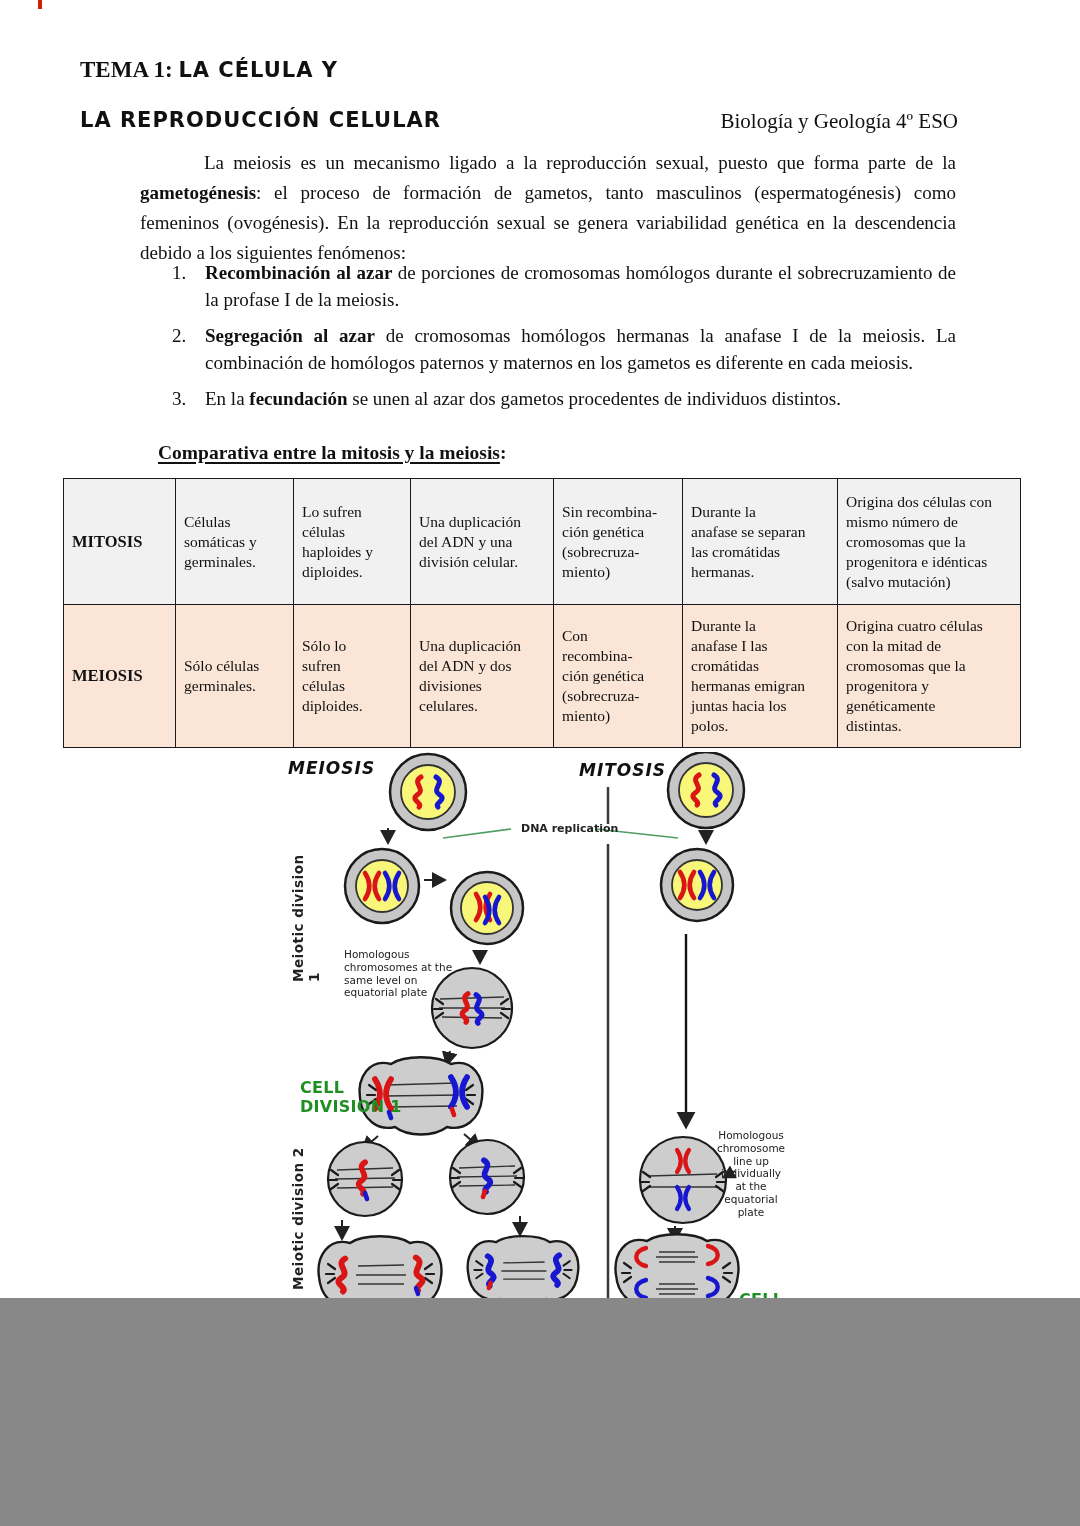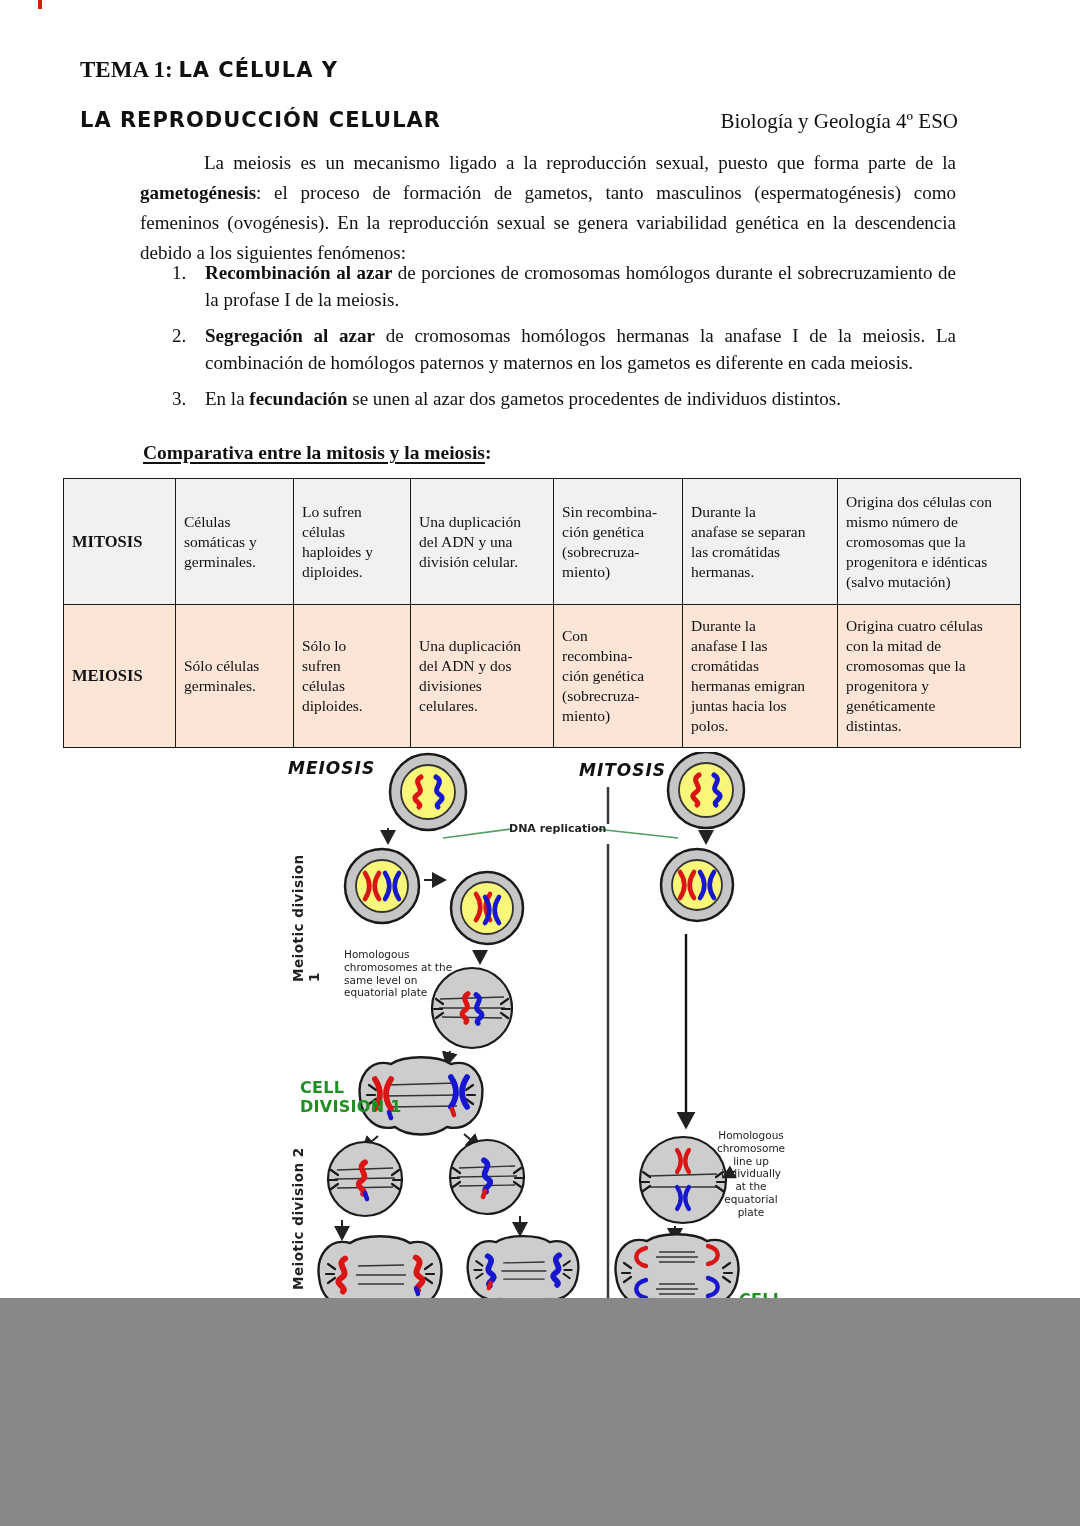--- a/index.html
+++ b/index.html
@@ -23,21 +23,21 @@
   .intro b{font-weight:bold;}
 
   
   .list{position:absolute;left:172px;top:259px;width:784px;font-size:19px;line-height:27px;}
   .list .item{display:flex;margin-bottom:9px;}
   .list .num{width:33px;flex:0 0 33px;}
   .list .body{flex:1;text-align:justify;}
   .list b{font-weight:bold;}
 
   
-  .cmp-heading{position:absolute;left:143px;top:442px;font-size:19.5px;font-weight:bold;}
+  .cmp-heading{position:absolute;left:158px;top:442px;font-size:19.5px;font-weight:bold;}
   .cmp-heading .u{text-decoration:underline;text-decoration-thickness:2px;text-underline-offset:3px;}
 
   
   .cmp-table{position:absolute;left:63px;top:478px;border-collapse:collapse;table-layout:fixed;
     font-size:15.5px;line-height:20px;}
   .cmp-table td{border:1.5px solid #1a1a1a;padding:4px 8px;vertical-align:middle;
     white-space:pre-line;overflow:hidden;}
   .cmp-table .lab{font-weight:bold;font-size:16.5px;}
   .row-mitosis td{background:#f1f1f1;height:117px;}
   .row-meiosis td{background:#fbe5d6;height:134px;}
@@ -374,21 +374,21 @@
         <circle r="34" fill="#c6c6c6" stroke="#1a1a1a" stroke-width="2.4"></circle>
         <circle r="25" fill="#f8f77a" stroke="#333" stroke-width="1.8"></circle>
         <use href="#sq" transform="translate(-8,0) scale(0.92)" stroke="#1717cf" stroke-width="5"></use>
         <use href="#sq" transform="translate(9,0) scale(-0.92,0.92)" stroke="#d91515" stroke-width="5"></use>
       </g>
     </svg>
 
     
     <div class="lbl big-title" style="left:8px;top:6px;">MEIOSIS</div>
     <div class="lbl big-title" style="left:299px;top:8px;">MITOSIS</div>
-    <div class="lbl dna-lbl" style="left:229px;top:70px;">DNA replication</div>
+    <div class="lbl dna-lbl" style="left:241px;top:70px;">DNA replication</div>
     <div class="lbl vert-lbl" style="left:10px;top:88px;height:142px;">Meiotic division 1</div>
     <div class="lbl small-lbl" style="left:64px;top:196px;width:114px;">Homologous
 chromosomes at the
 same level on
 equatorial plate</div>
     <div class="lbl green-lbl" style="left:20px;top:326px;">CELL
 DIVISION 1</div>
     <div class="lbl vert-lbl" style="left:10px;top:382px;height:156px;">Meiotic division 2</div>
     <div class="lbl green-lbl" style="left:155px;top:548px;">CELL
 DIVISION 2</div>

